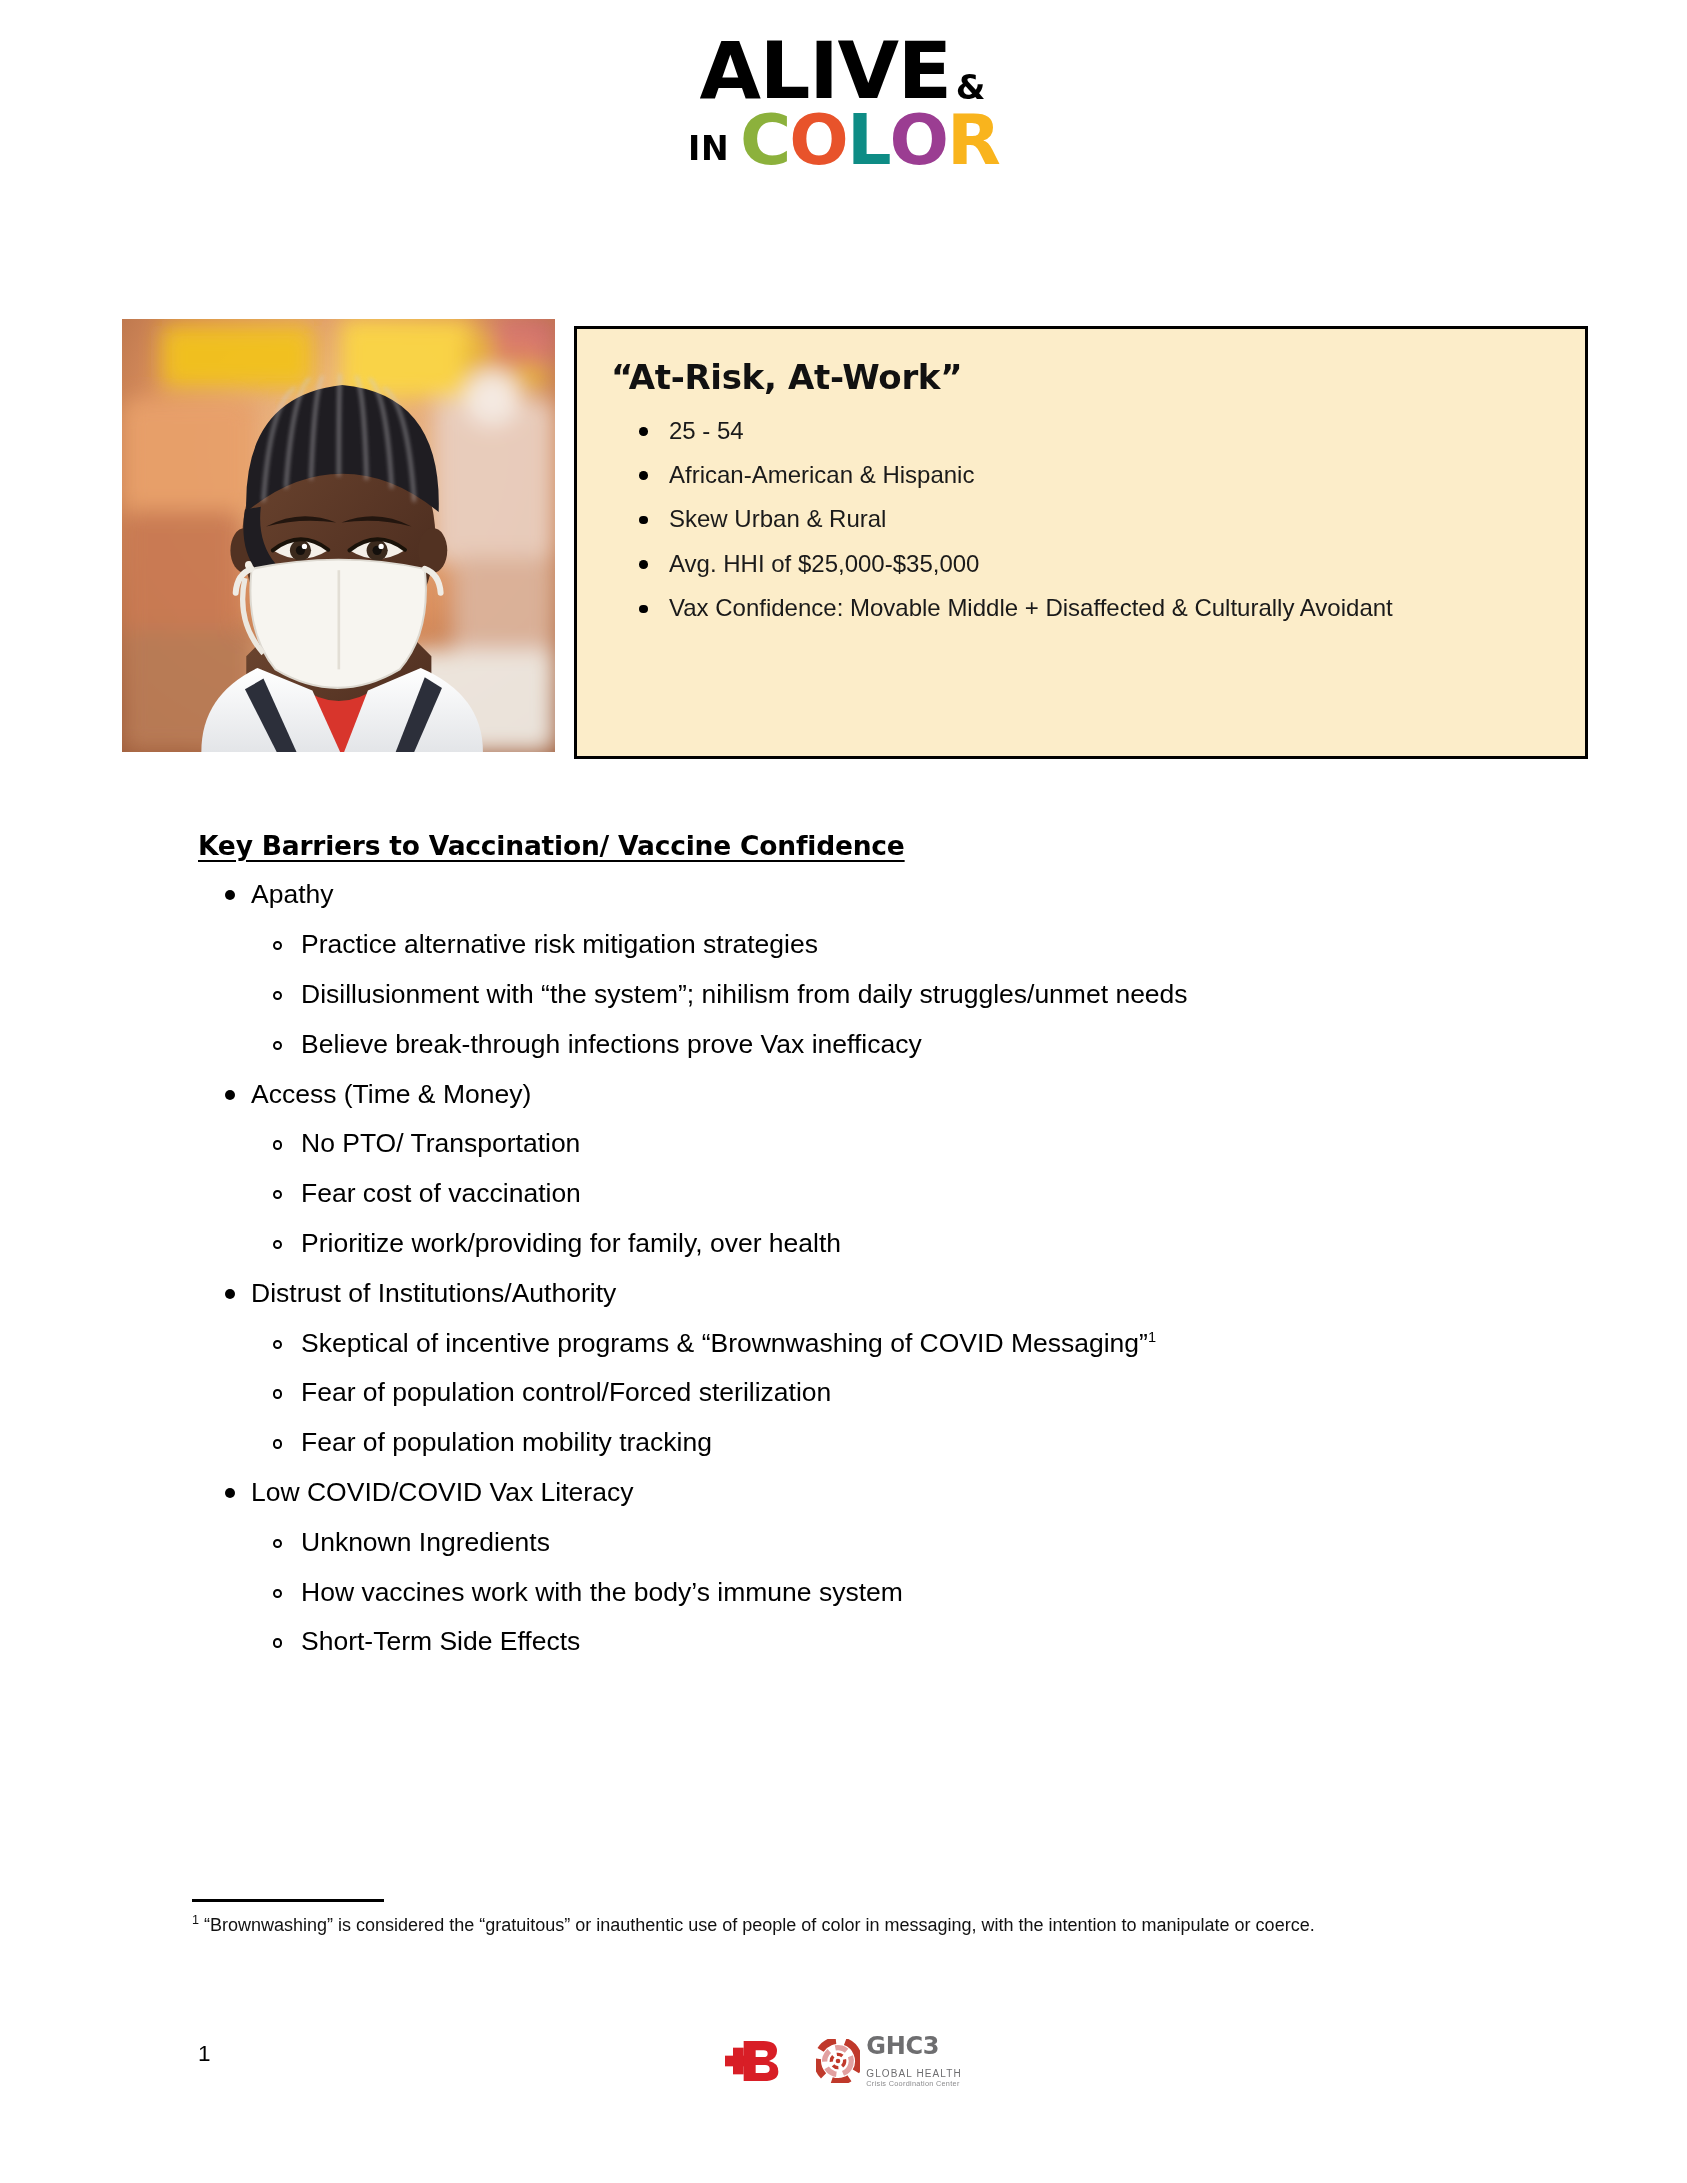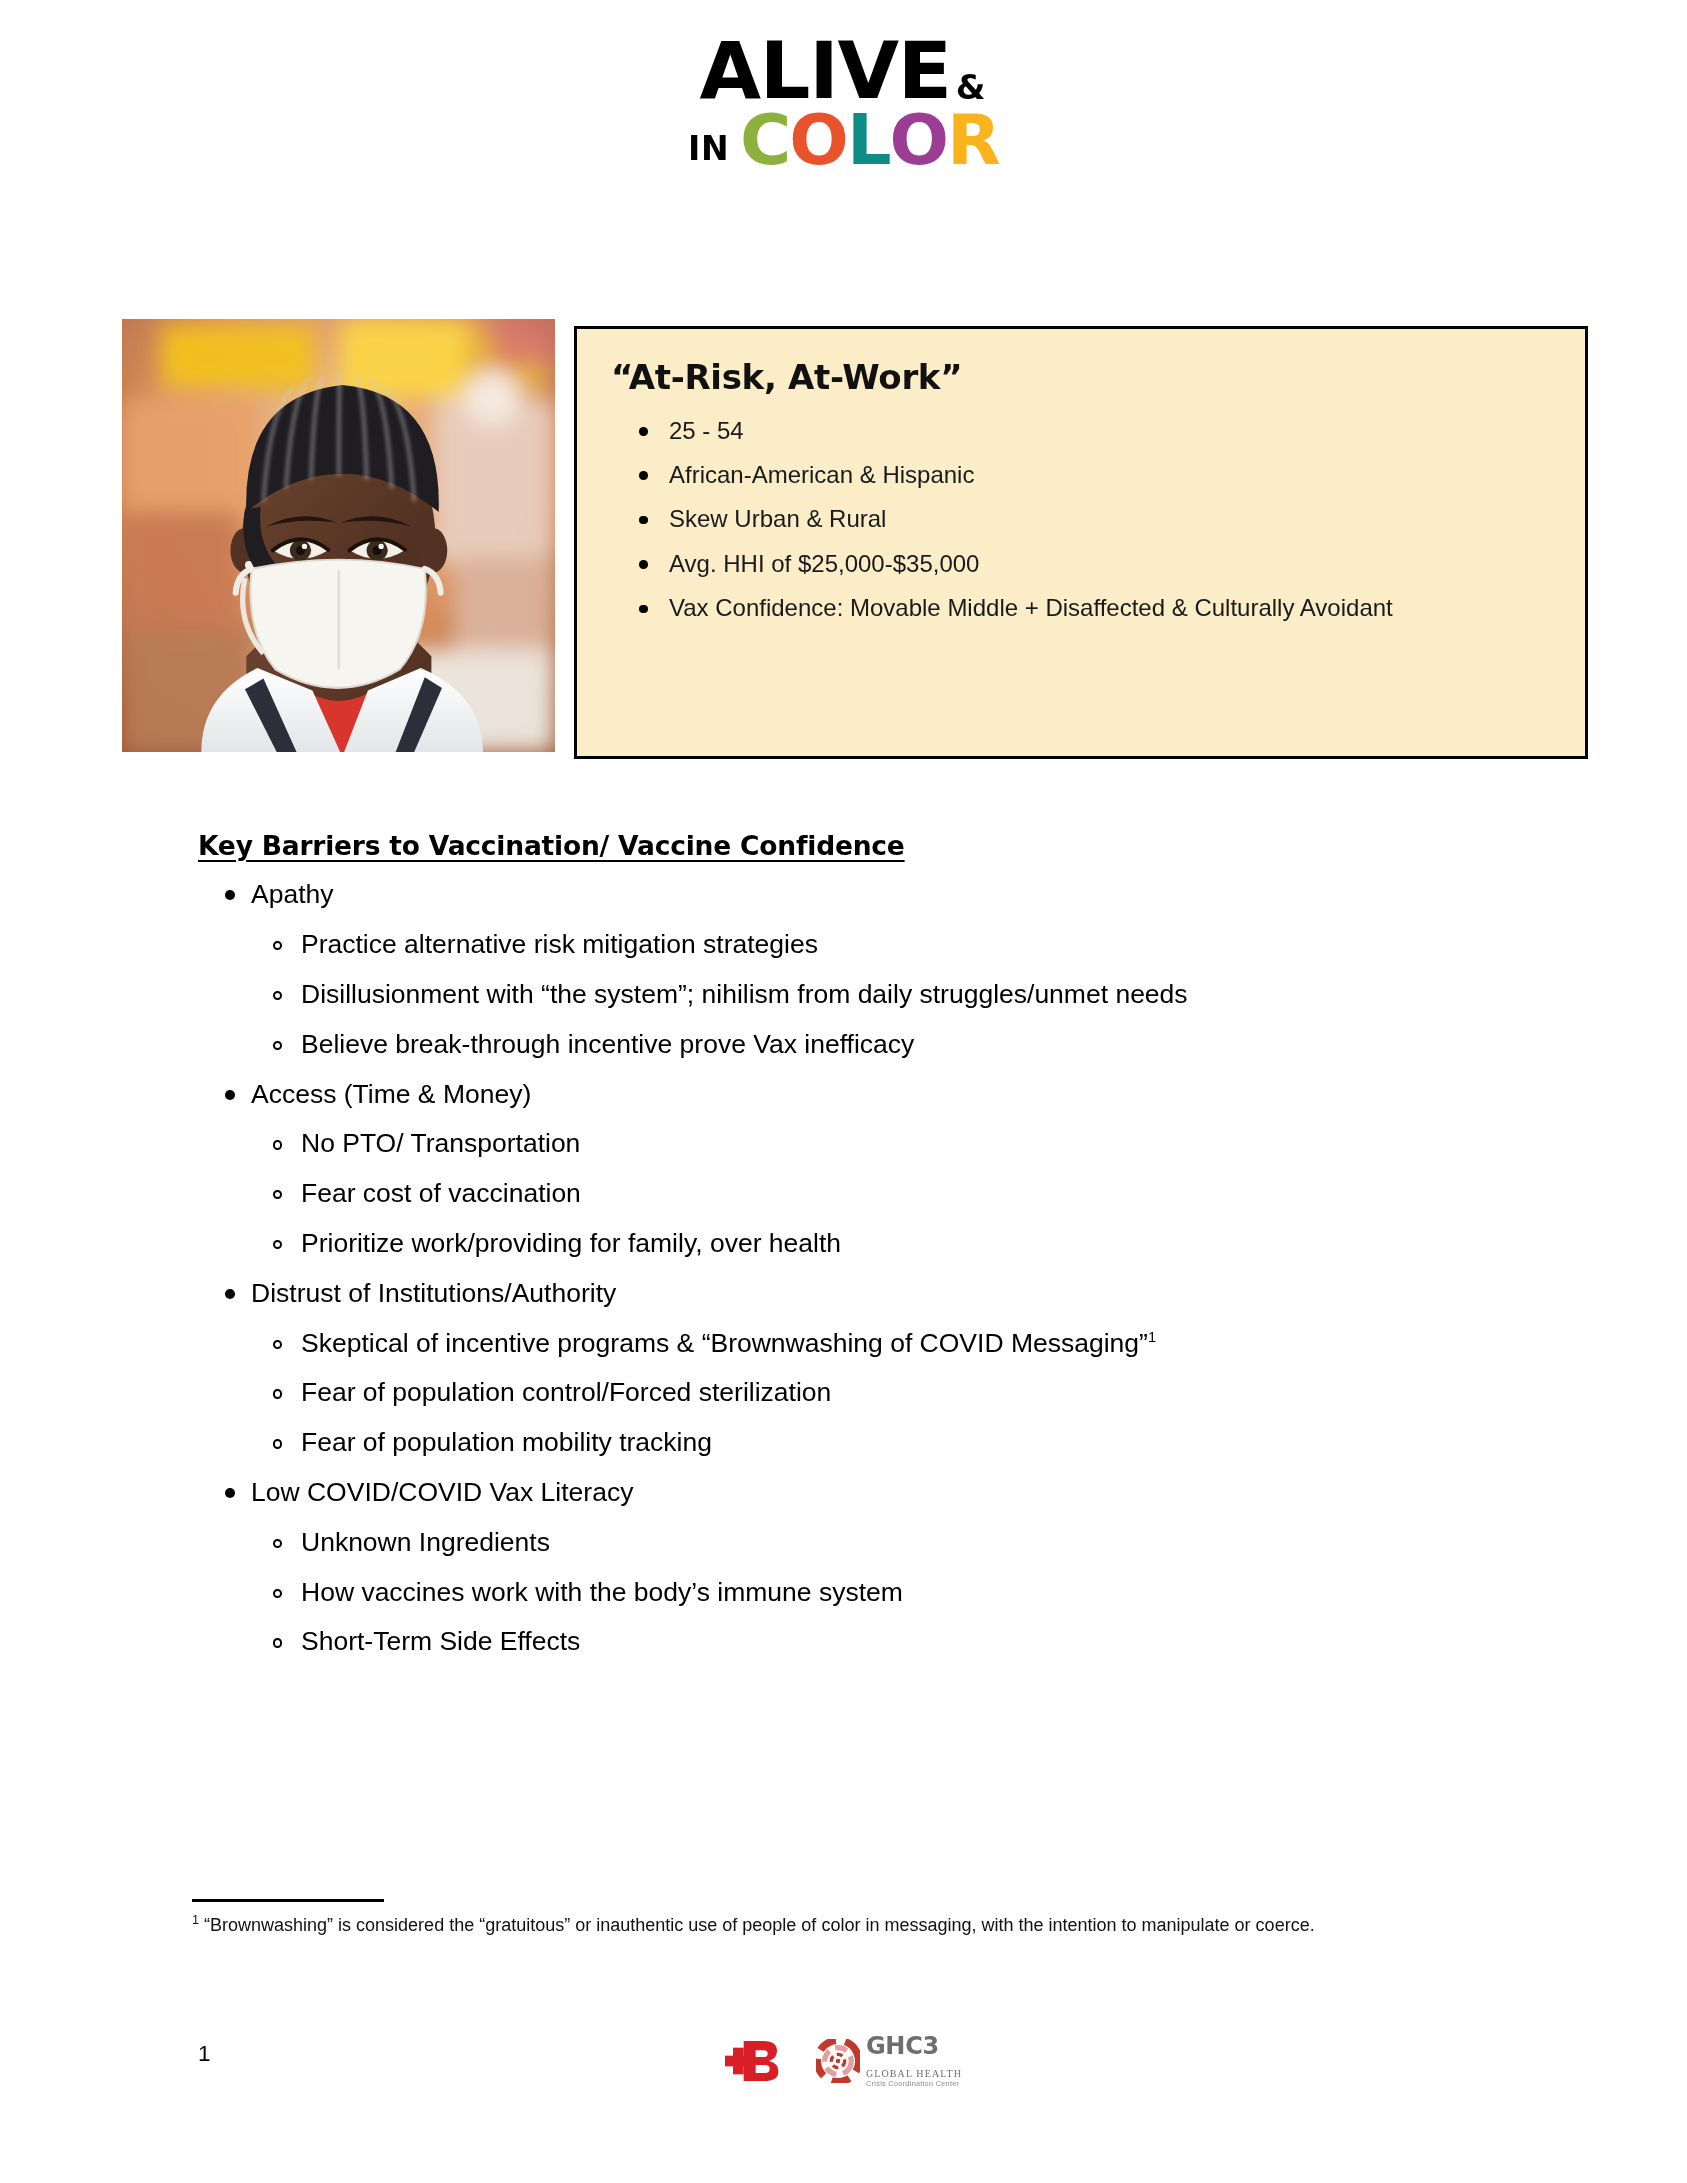--- a/index.html
+++ b/index.html
@@ -239,21 +239,21 @@
   .ghc3-mark { width: 44px; height: 44px; }
   .ghc3-text { display: flex; flex-direction: column; line-height: 1; }
   .ghc3-main {
     font-family: "DejaVu Sans", sans-serif;
     font-weight: 700;
     font-size: 24px;
     color: #6e6e70;
     letter-spacing: -0.3px;
   }
   .ghc3-sub1 {
-    font-family: Liberation Serif, serif;
+    font-family: Liberation Sans, sans-serif;
     font-size: 10px;
     color: #6e6e70;
     letter-spacing: 1.1px;
     margin-top: 11px;
   }
   .ghc3-sub2 {
     font-family: "Liberation Sans", sans-serif;
     font-size: 7.3px;
     color: #8b8b8d;
     letter-spacing: 0.3px;
@@ -384,21 +384,21 @@
       </ul>
   </div>
 </div>
 
 <div class="content">
   <div class="section-heading">Key Barriers to Vaccination/ Vaccine Confidence</div>
   <ul class="barriers" id="barriers-list">
       <li class="l1"><span class="l1-label">Apathy</span><ul class="sub">
           <li><span>Practice alternative risk mitigation strategies</span></li>
           <li><span>Disillusionment with “the system”; nihilism from daily struggles/unmet needs</span></li>
-          <li><span>Believe break-through incentive prove Vax inefficacy</span></li>
+          <li><span>Believe break-through infections prove Vax inefficacy</span></li>
         </ul></li>
       <li class="l1"><span class="l1-label">Access (Time &amp; Money)</span><ul class="sub">
           <li><span>No PTO/ Transportation</span></li>
           <li><span>Fear cost of vaccination</span></li>
           <li><span>Prioritize work/providing for family, over health</span></li>
         </ul></li>
       <li class="l1"><span class="l1-label">Distrust of Institutions/Authority</span><ul class="sub">
           <li><span>Skeptical of incentive programs &amp; “Brownwashing of COVID Messaging”</span><sup class="fn">1</sup></li>
           <li><span>Fear of population control/Forced sterilization</span></li>
           <li><span>Fear of population mobility tracking</span></li>

